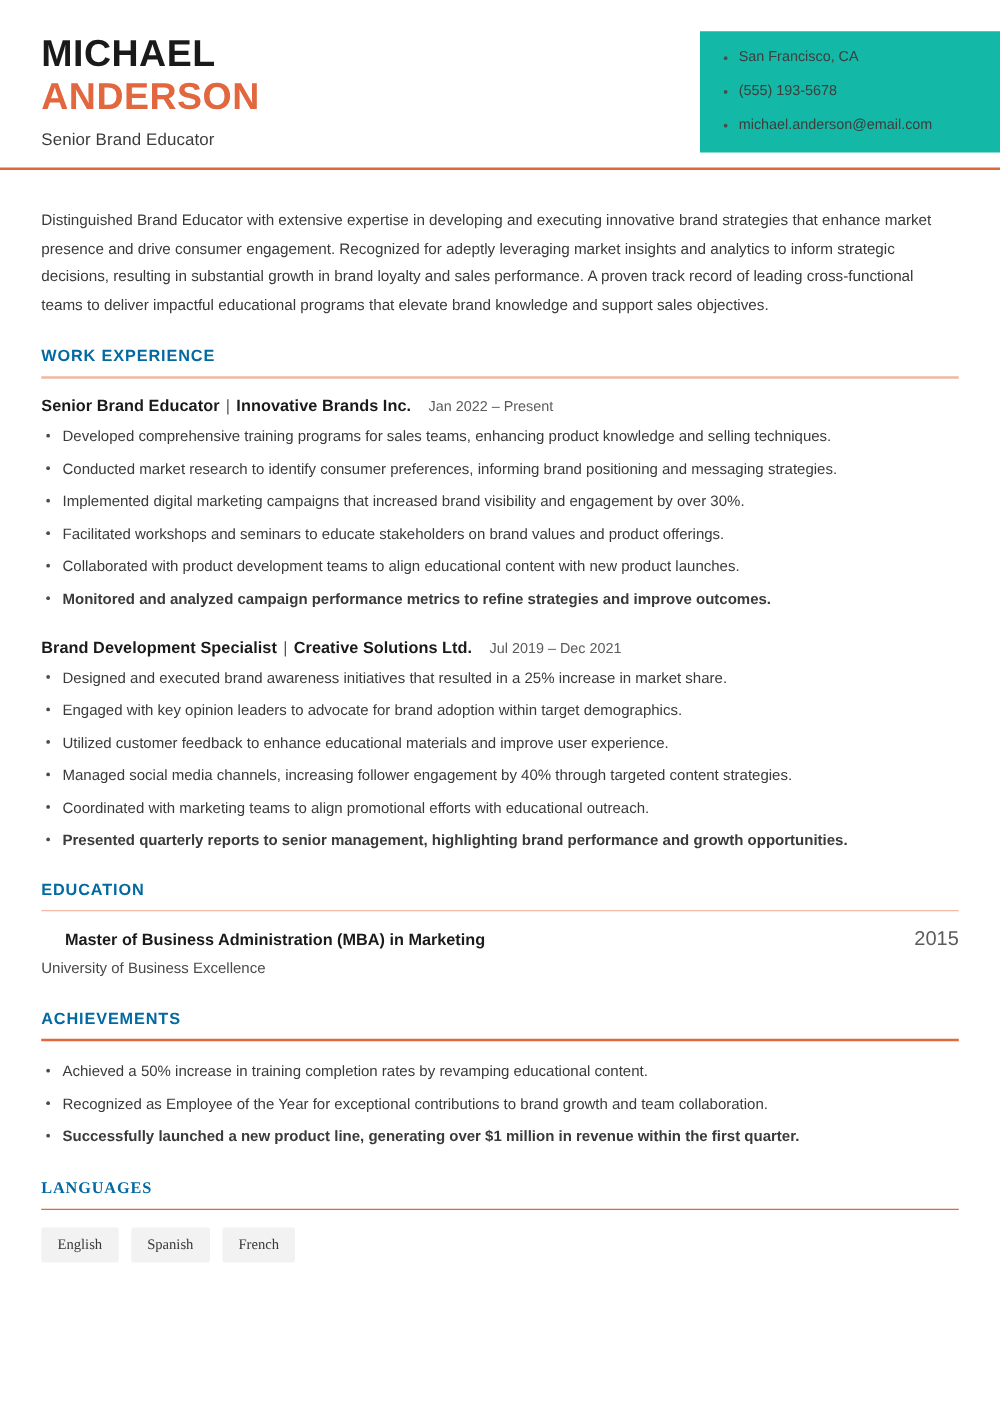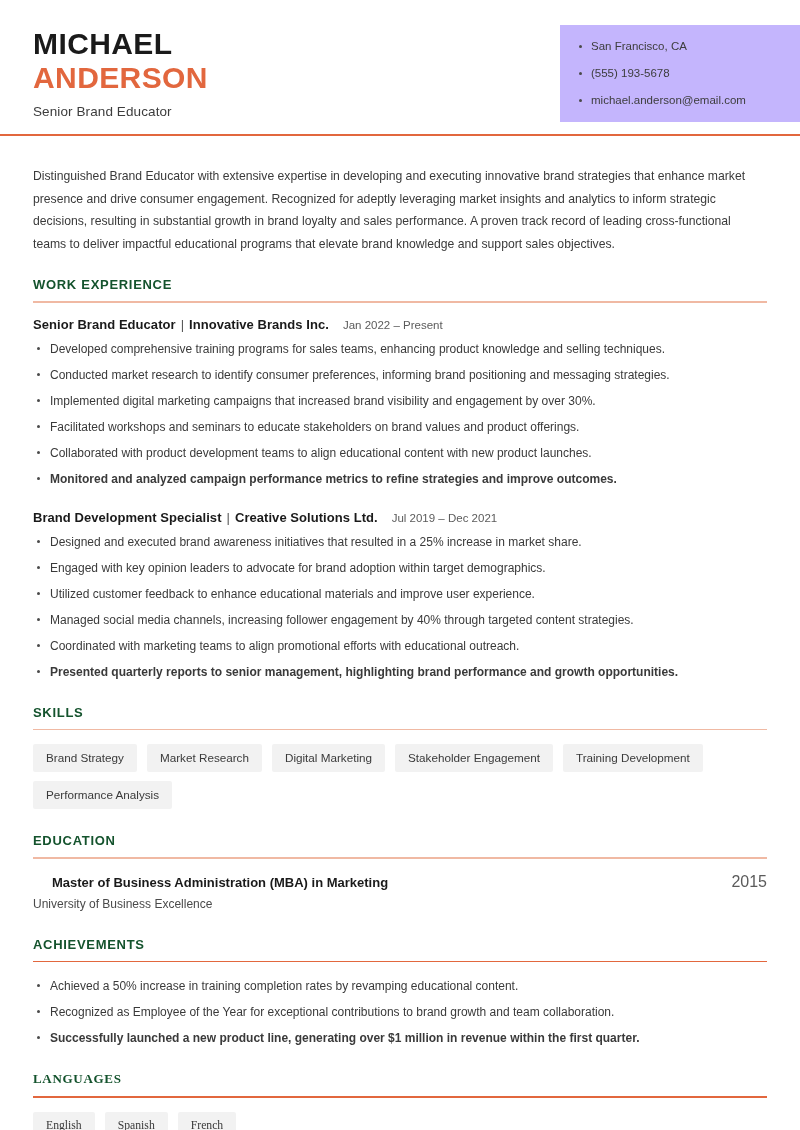--- a/index.html
+++ b/index.html
@@ -56,21 +56,21 @@
     margin-top: 9px;
     font-size: 13.5px;
     color: #3c3c3c;
     font-weight: normal;
     letter-spacing: 0.1px;
   }
 
   .contact-box {
     width: 240px;
     min-height: 88px;
-    background: #c4b5fd;
+    background: #14b8a6;
     padding: 14px 16px 14px 18px;
     margin-top: 3px;
   }
 
   .contact-list { list-style: none; }
 
   .contact-item {
     position: relative;
     font-size: 11.5px;
     color: #3d3d3d;
@@ -111,21 +111,21 @@
     text-align: left;
   }
 
   
   .section { margin-top: 22px; }
   .section-achievements { margin-top: 25px; }
 
   .section-title {
     font-size: 13px;
     font-weight: bold;
-    color: #14532d;
+    color: #0369a1;
     letter-spacing: 0.7px;
     text-transform: uppercase;
     margin-bottom: 9px;
   }
 
   .section-rule {
     height: 1.5px;
     background: #f0b9a3;
     margin-bottom: 14px;
   }
@@ -288,32 +288,20 @@
           <li class="bullet">Designed and executed brand awareness initiatives that resulted in a 25% increase in market share.</li>
           <li class="bullet">Engaged with key opinion leaders to advocate for brand adoption within target demographics.</li>
           <li class="bullet">Utilized customer feedback to enhance educational materials and improve user experience.</li>
           <li class="bullet">Managed social media channels, increasing follower engagement by 40% through targeted content strategies.</li>
           <li class="bullet">Coordinated with marketing teams to align promotional efforts with educational outreach.</li>
           <li class="bullet">Presented quarterly reports to senior management, highlighting brand performance and growth opportunities.</li>
         </ul>
       </div>
     </div>
 
-    <div class="section" style="margin-top:25px;">
-      <div class="section-title">SKILLS</div>
-      <div class="section-rule"></div>
-      <div class="chips">
-        <span class="chip">Brand Strategy</span>
-        <span class="chip">Market Research</span>
-        <span class="chip">Digital Marketing</span>
-        <span class="chip">Stakeholder Engagement</span>
-        <span class="chip">Training Development</span>
-        <span class="chip">Performance Analysis</span>
-      </div>
-    </div>
 
     <div class="section" style="margin-top:24px;">
       <div class="section-title">EDUCATION</div>
       <div class="section-rule"></div>
       <div class="entry">
         <div class="edu-head">
           <div class="edu-degree">Master of Business Administration (MBA) in Marketing</div>
           <div class="edu-year">2015</div>
         </div>
         <div class="edu-school">University of Business Excellence</div>

